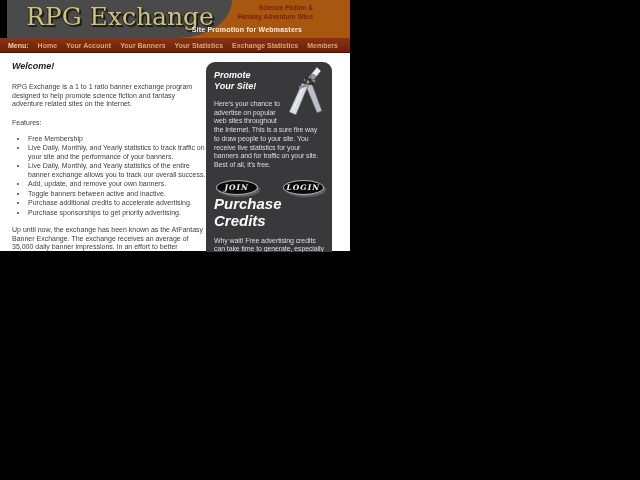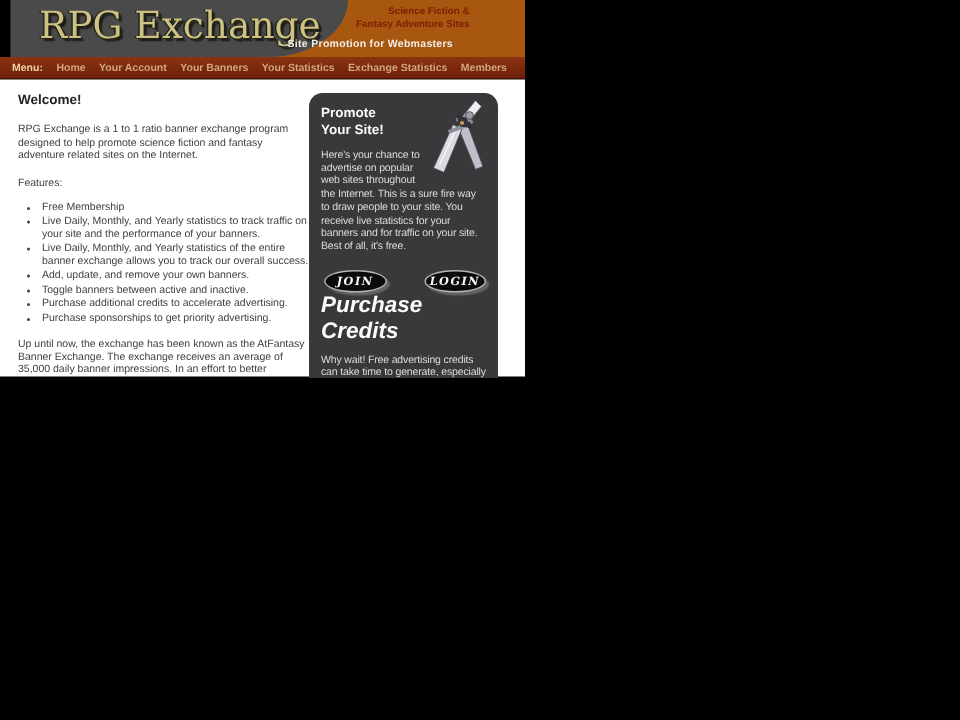--- a/index.html
+++ b/index.html
@@ -37,37 +37,37 @@
     width:350px;height:15px;background:linear-gradient(#8a3312,#6e2009);
     border-bottom:1px solid #431103;
     display:flex;align-items:center;gap:9px;padding-left:8px;box-sizing:border-box;
   }
   .menubar .mlabel{font-size:7px;font-weight:bold;color:#efd3a2;}
   .menubar .mitem{font-size:7px;font-weight:bold;color:#d3a878;cursor:pointer;white-space:nowrap;}
 
   
   .content{position:relative;width:350px;height:198px;background:#ffffff;color:#3f3f3f;}
   .leftcol{position:absolute;left:12px;top:0;width:196px;}
-  h1.welcome{font-size:9px;margin:8px 0 12px 0;color:#222;font-weight:bold;}
+  h1.welcome{font-size:9px;margin:8px 0 12px 0;color:#222;font-weight:bold;font-style:italic;}
   .para{font-size:7px;line-height:8.5px;margin:9px 0 0 0;white-space:pre-line;width:196px;}
   .features-label{font-size:7px;margin:10px 0 0 0;}
   ul.features{margin:9px 0 0 16px;padding:0;width:180px;}
   ul.features li{font-size:7px;line-height:8.5px;margin:0 0 1px 0;}
   h2.history{
     font-family:"DejaVu Serif",serif;font-style:italic;font-weight:bold;
     font-size:11px;color:#222;margin:11px 0 0 0;
   }
 
   
   .promo{
     position:absolute;left:206px;top:9px;width:126px;height:280px;
     background:#39393b;border-radius:9px;color:#e4e4e4;box-sizing:border-box;padding:8px 8px 0 8px;
   }
   .promo-heading{
-    font-weight:bold;font-size:9px;line-height:11px;
+    font-style:italic;font-weight:bold;font-size:9px;line-height:11px;
     color:#fbfbfb;white-space:pre-line;margin:0;
   }
   .daggers{float:right;width:40px;height:50px;margin:-4px -2px 2px 3px;}
   .promo-body{font-size:7px;line-height:8.7px;letter-spacing:-0.1px;margin:8px 0 0 0;color:#dcdcdc;}
   .btnrow{display:flex;gap:25px;margin:10px 0 0 2px;clear:both;}
   .pillbtn{
     background:#0b0b0b;border:1px solid #b2b2b2;border-radius:50%;
     color:#f7f7f7;font-family:"DejaVu Serif",serif;font-style:italic;font-weight:bold;
     font-size:7.5px;letter-spacing:1px;
     width:46px;height:13px;display:flex;align-items:center;justify-content:center;

